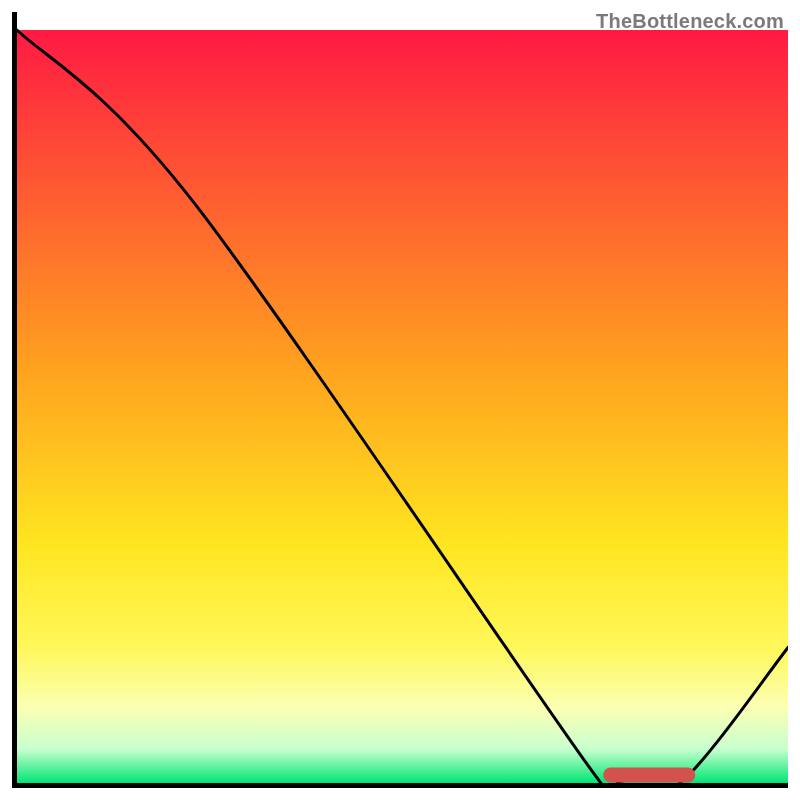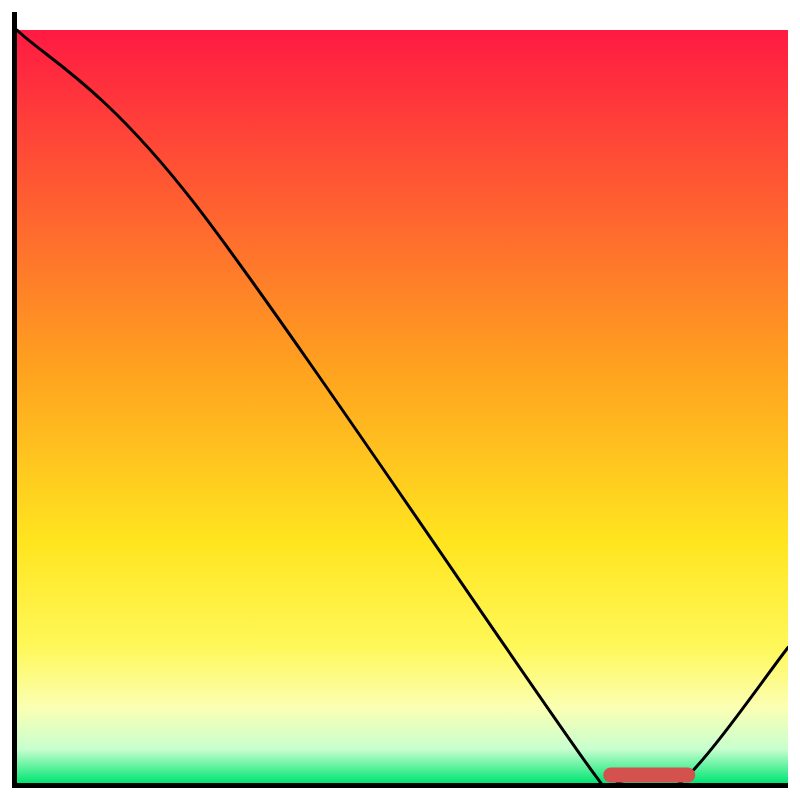--- a/index.html
+++ b/index.html
@@ -29,20 +29,21 @@
     letter-spacing: 0.2px;
   }
   svg {
     display: block;
   }
 </style>
 </head>
 <body>
 
 <div class="frame">
+  <div class="watermark">TheBottleneck.com</div>
 
   <svg id="chart-svg" width="776" height="776" viewBox="0 0 776 776">
     <defs>
       <linearGradient id="bg-grad" x1="0" y1="0" x2="0" y2="1">
           <stop offset="0.00%" stop-color="#ff1a43"></stop>
           <stop offset="45.00%" stop-color="#ffa21f"></stop>
           <stop offset="68.00%" stop-color="#ffe51f"></stop>
           <stop offset="82.00%" stop-color="#fff85a"></stop>
           <stop offset="90.00%" stop-color="#fbffb3"></stop>
           <stop offset="95.50%" stop-color="#c8ffcf"></stop>

